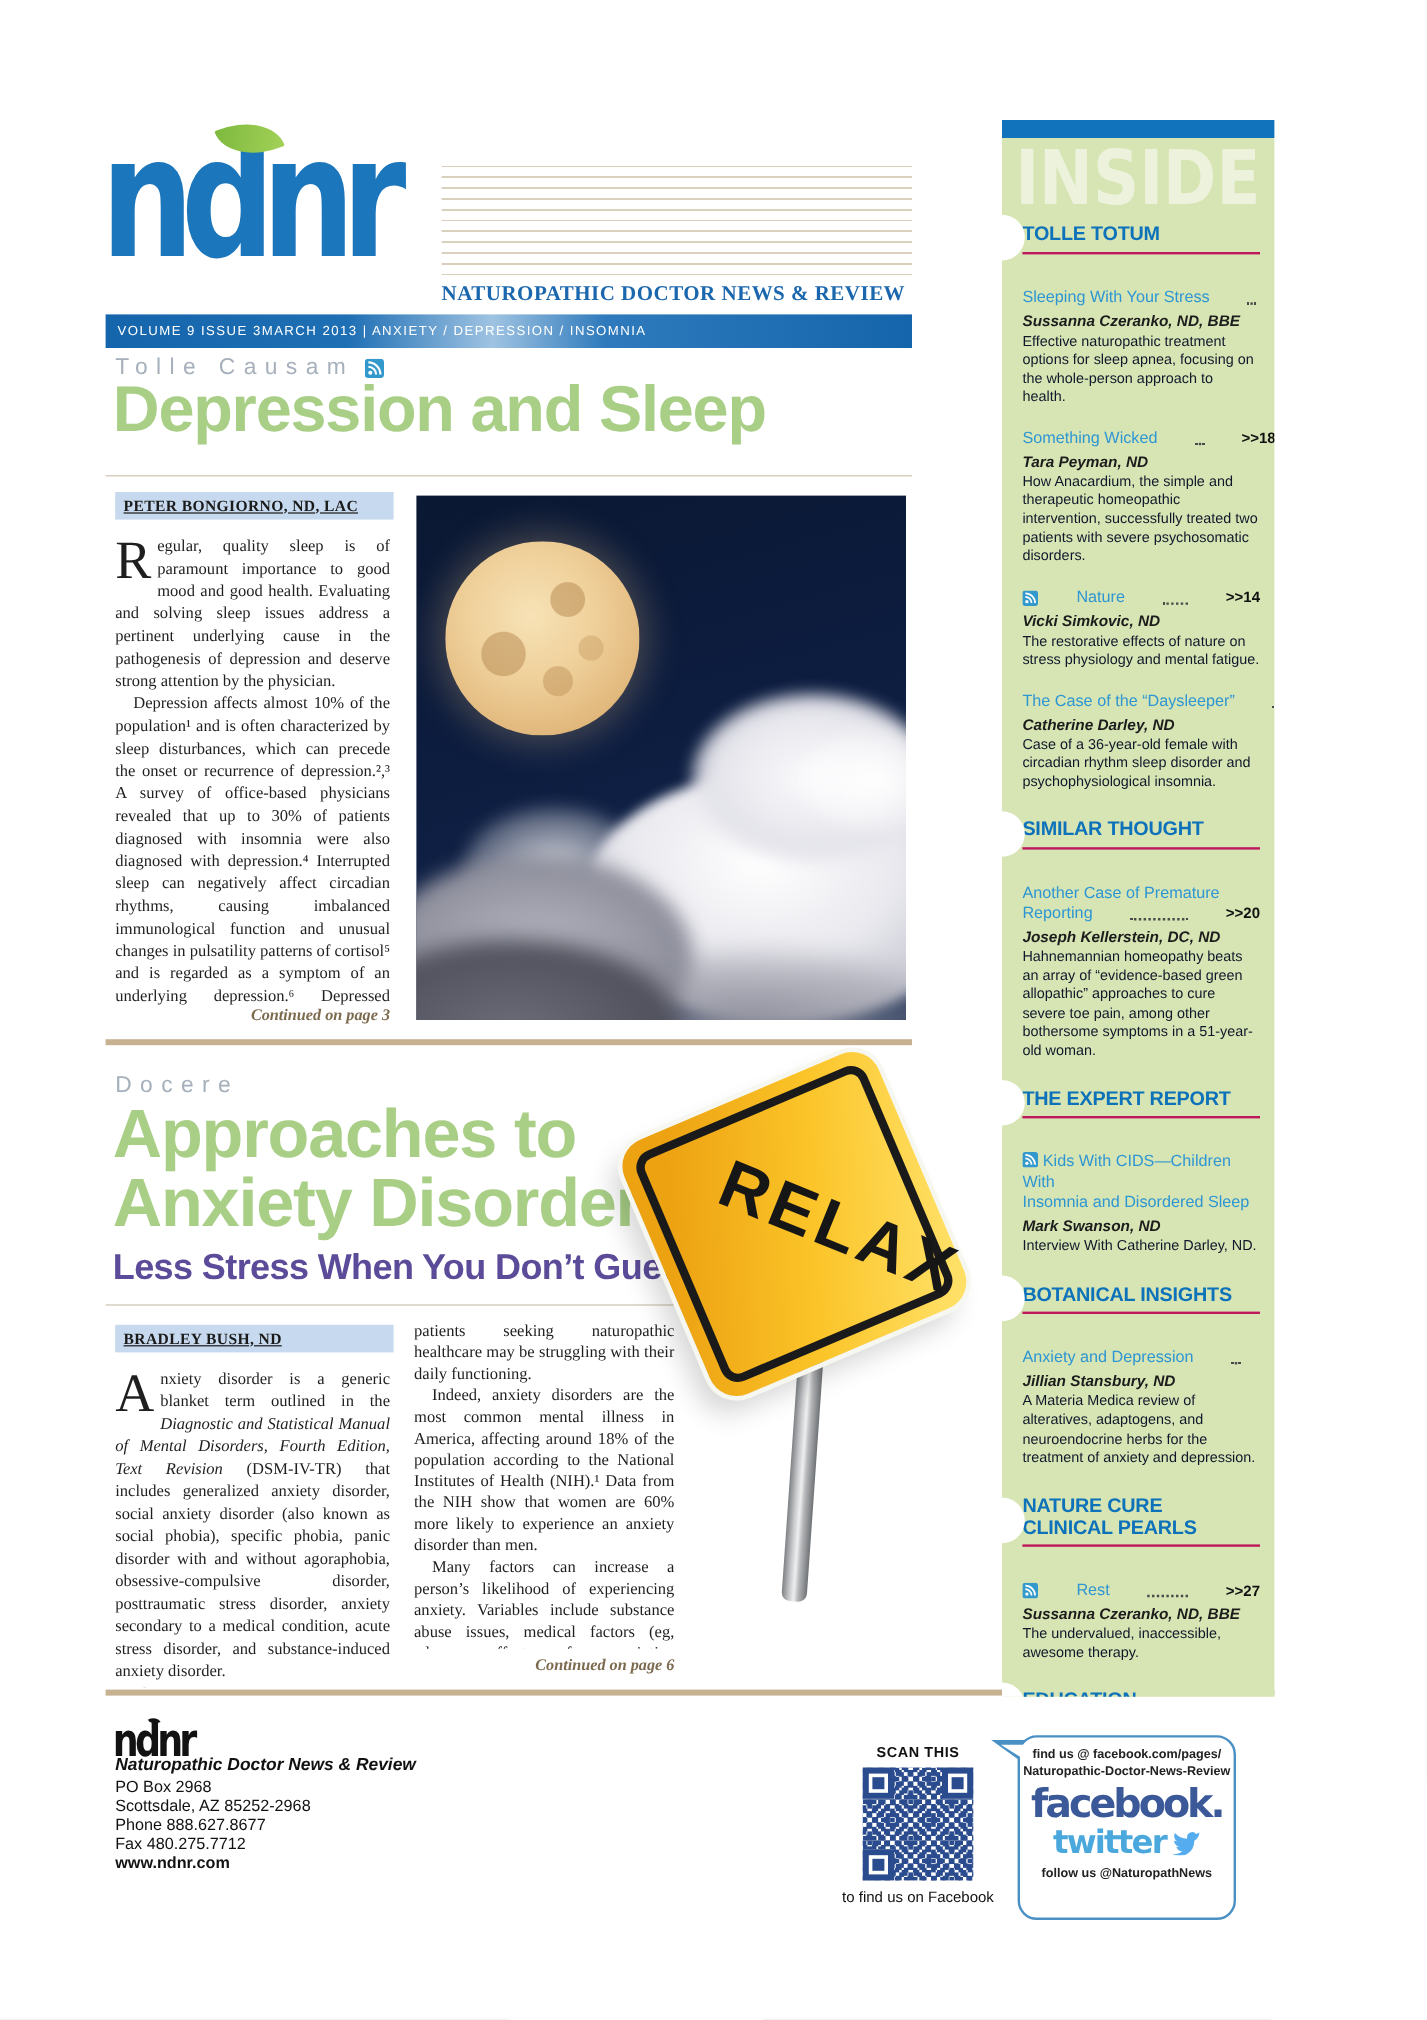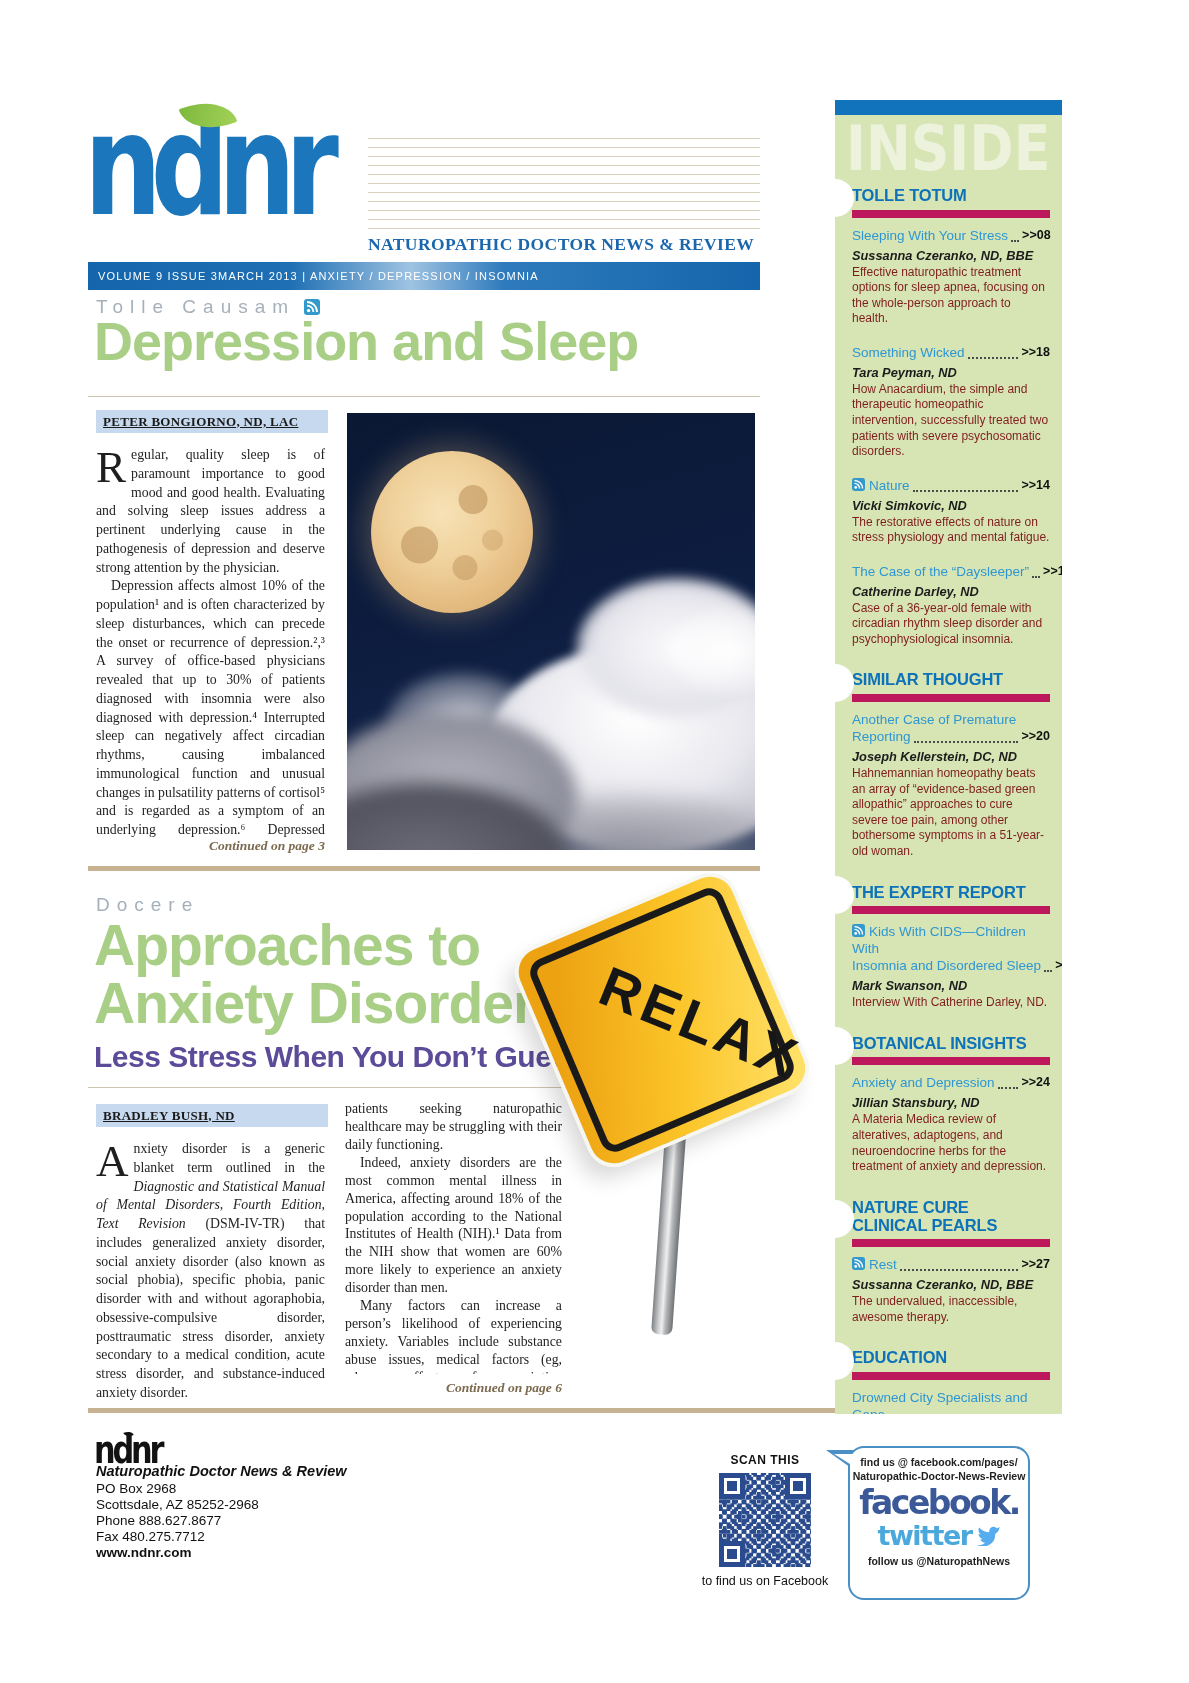--- a/index.html
+++ b/index.html
@@ -79,33 +79,33 @@
   .sign-word{position:absolute;left:90px;top:170px;width:280px;text-align:center;
     transform:rotate(22deg);font-weight:bold;font-size:56px;letter-spacing:4px;color:#161616;}
 
   
   .sidebar{position:absolute;left:835px;top:100px;width:227px;z-index:4;}
   .sb-bar{height:15px;background:#1273bd;}
   .sb-green{position:relative;height:1299px;background:#d7e5b4;overflow:hidden;
     padding:0 12px 0 17px;box-sizing:border-box;}
   .sb-inside{font-family:"DejaVu Sans",sans-serif;font-weight:bold;font-size:63px;line-height:.95;
     color:#edf2dd;transform:scaleX(.85);transform-origin:left;white-space:nowrap;margin:4px 0 2px -6px;}
-  .sb-head{position:relative;margin:24px 0 10px;padding-bottom:5px;font-size:16.5px;font-weight:bold;
-    line-height:1.08;color:#0d72b9;border-bottom:8px solid #be185d;white-space:pre-line;letter-spacing:-.2px;}
+  .sb-head{position:relative;margin:24px 0 28px;padding-bottom:5px;font-size:16.5px;font-weight:bold;
+    line-height:1.08;color:#0d72b9;border-bottom:2px solid #be185d;white-space:pre-line;letter-spacing:-.2px;}
   .sb-section:first-of-type .sb-head{margin-top:8px;}
   .sb-head::before{content:"";position:absolute;left:-36px;top:50%;transform:translateY(-50%);
     width:38px;height:38px;border-radius:50%;background:#fff;}
   .sb-item{margin-bottom:18px;}
-  .sb-line{display:flex;font-size:13.5px;line-height:1.25;color:#2e96d3;}
+  .sb-line{display:flex;align-items:flex-end;font-size:13.5px;line-height:1.25;color:#2e96d3;gap:28px;}
   .sb-line1{font-size:13.5px;line-height:1.25;color:#2e96d3;}
   .sb-t{white-space:nowrap;}
   .sb-dots{flex:1;min-width:8px;border-bottom:2px dotted #4a4a4a;margin:0 3px 3px 3px;}
   .sb-pg{font-weight:bold;font-size:12.5px;color:#111;}
   .sb-auth{font-style:italic;font-weight:bold;font-size:12.8px;color:#1c1c1c;margin:3px 0 2px;}
-  .sb-desc{font-size:12px;line-height:1.3;color:#7f1d1d;}
+  .sb-desc{font-size:12px;line-height:1.3;color:#0f172a;}
   .rss{flex:0 0 auto;}
 
   
   .f-logo{position:absolute;left:94px;top:1428px;font-family:"DejaVu Sans",sans-serif;font-weight:bold;
     font-size:38px;letter-spacing:-4px;color:#121212;transform:scaleX(.8);transform-origin:left;}
   .f-accent{position:absolute;left:124px;top:1431px;width:9px;height:6px;background:#121212;
     border-radius:0 100% 0 100%;transform:rotate(-24deg);}
   .f-addr{position:absolute;left:96px;top:1463px;font-size:13.5px;line-height:16px;color:#111;}
   .f-pub{font-style:italic;font-weight:bold;font-size:14.5px;margin-bottom:2px;}
   .f-web{font-weight:bold;}

